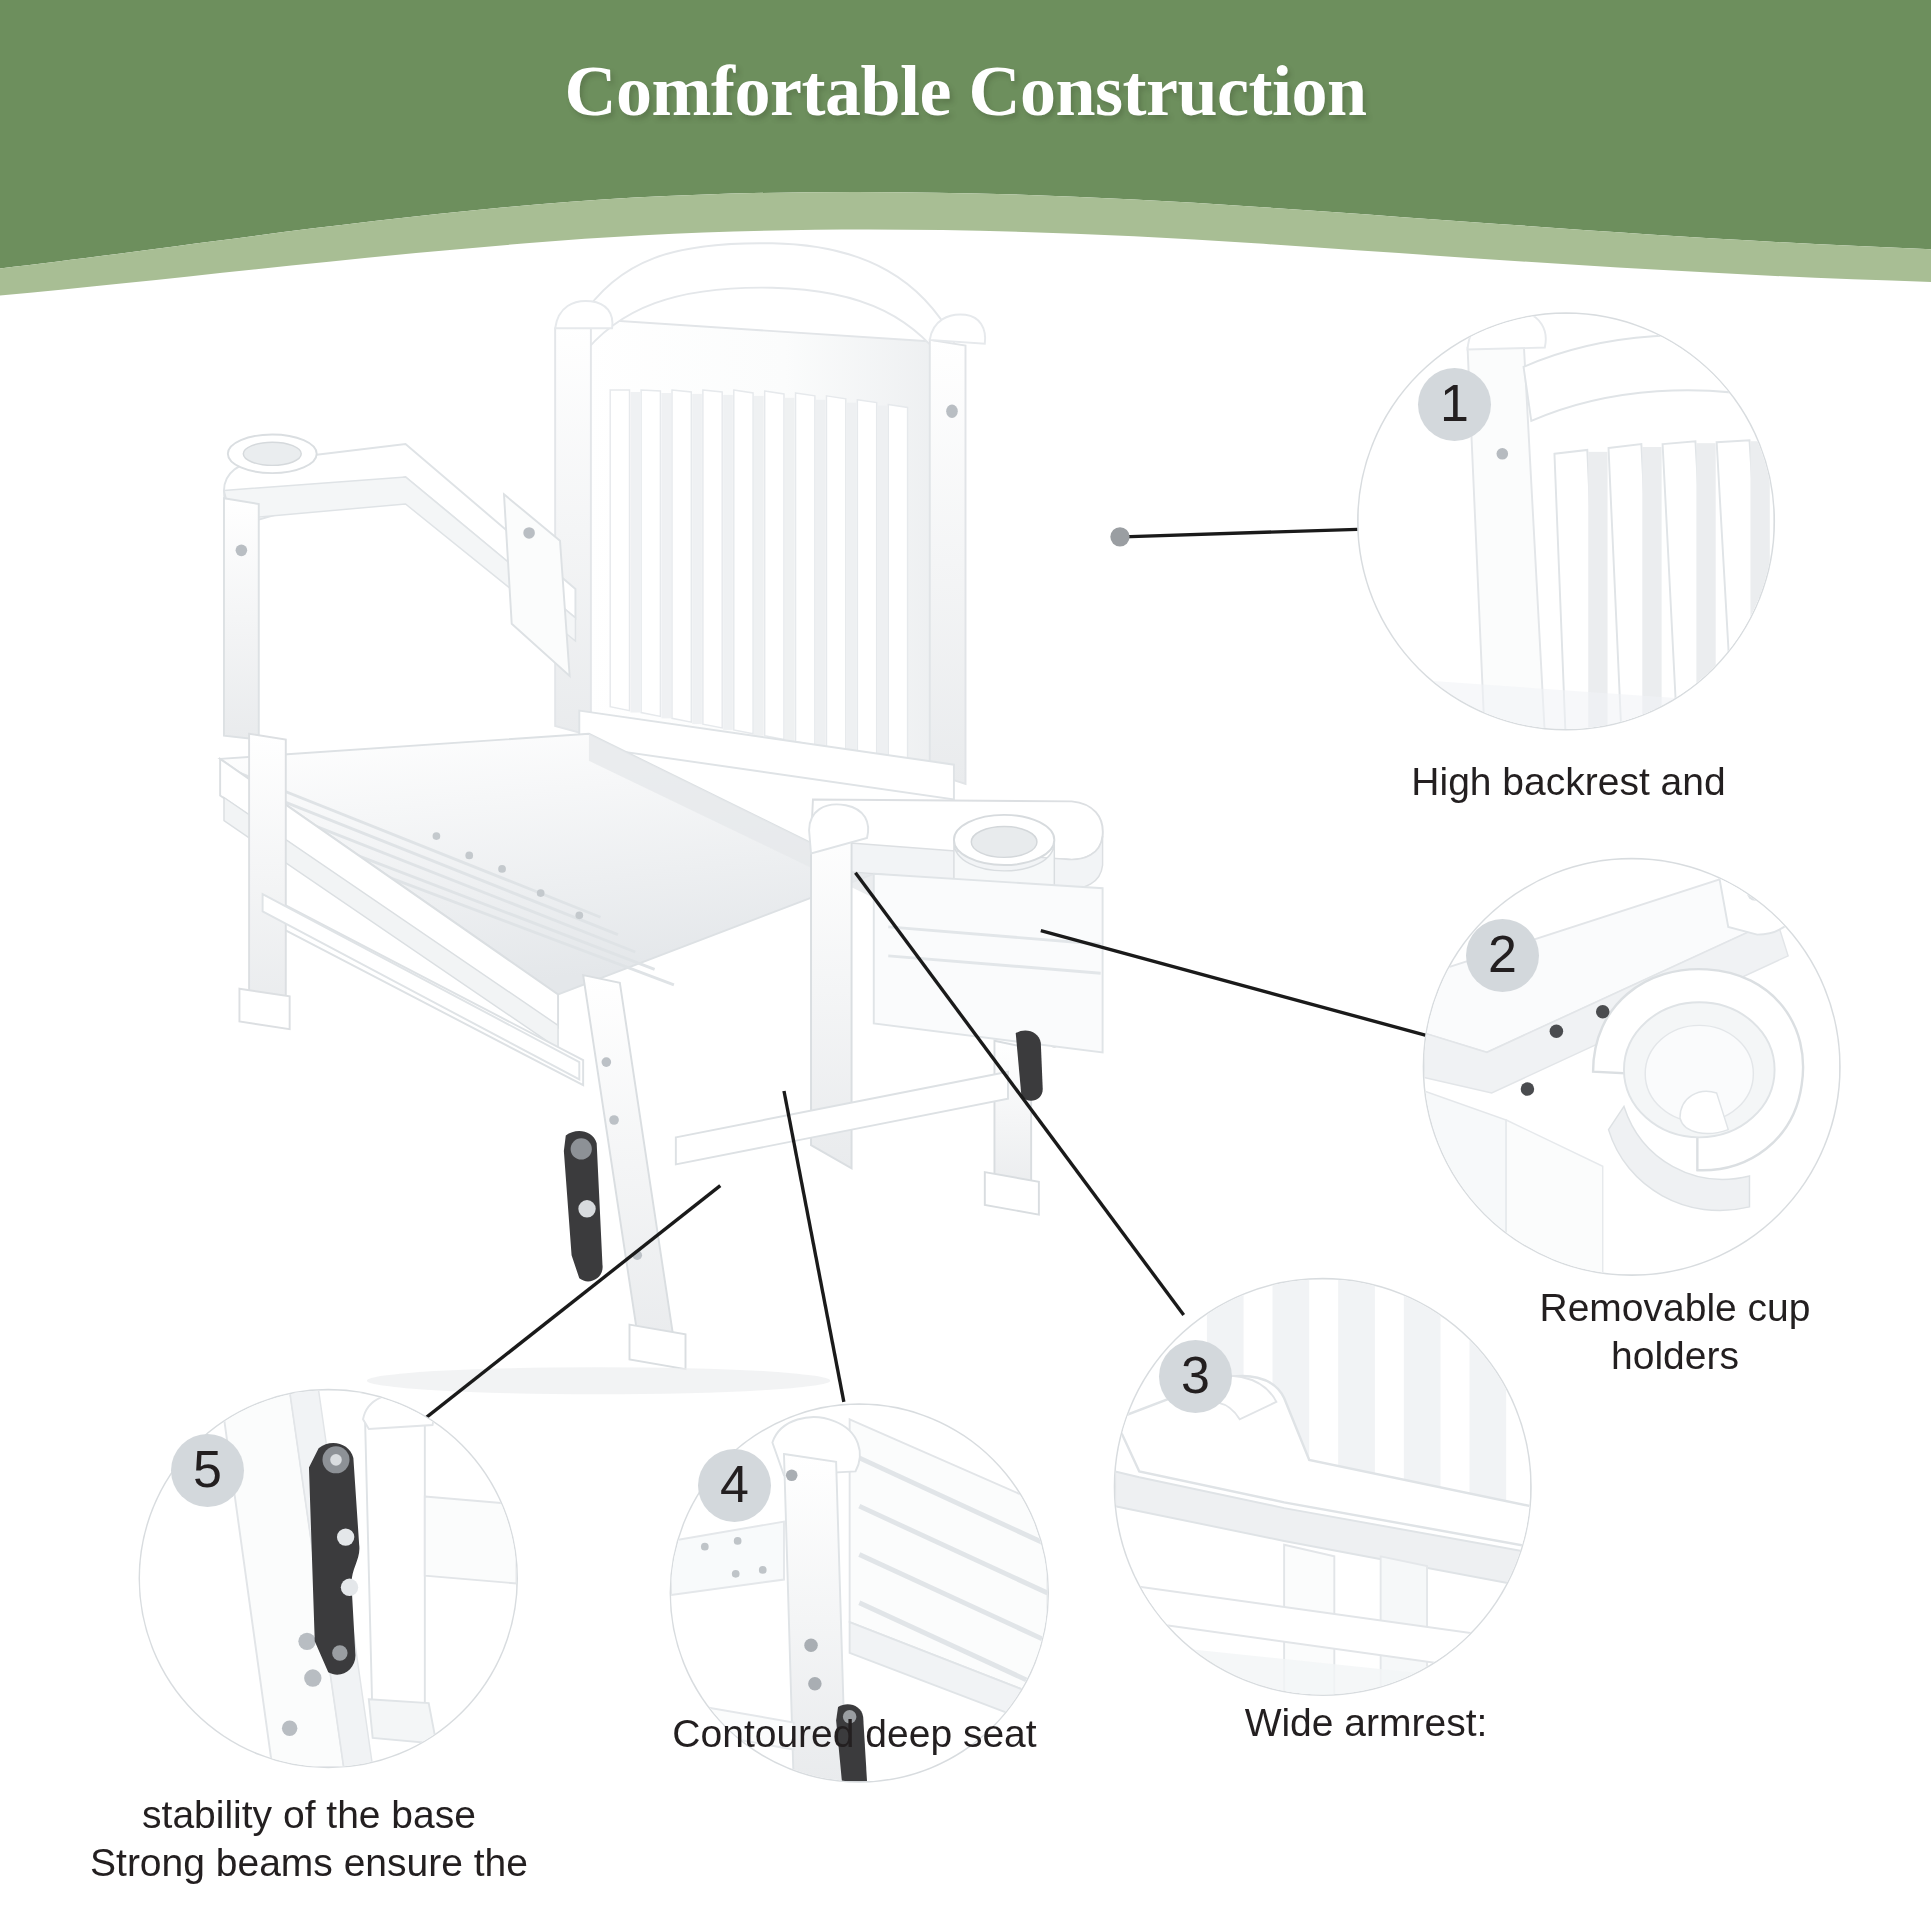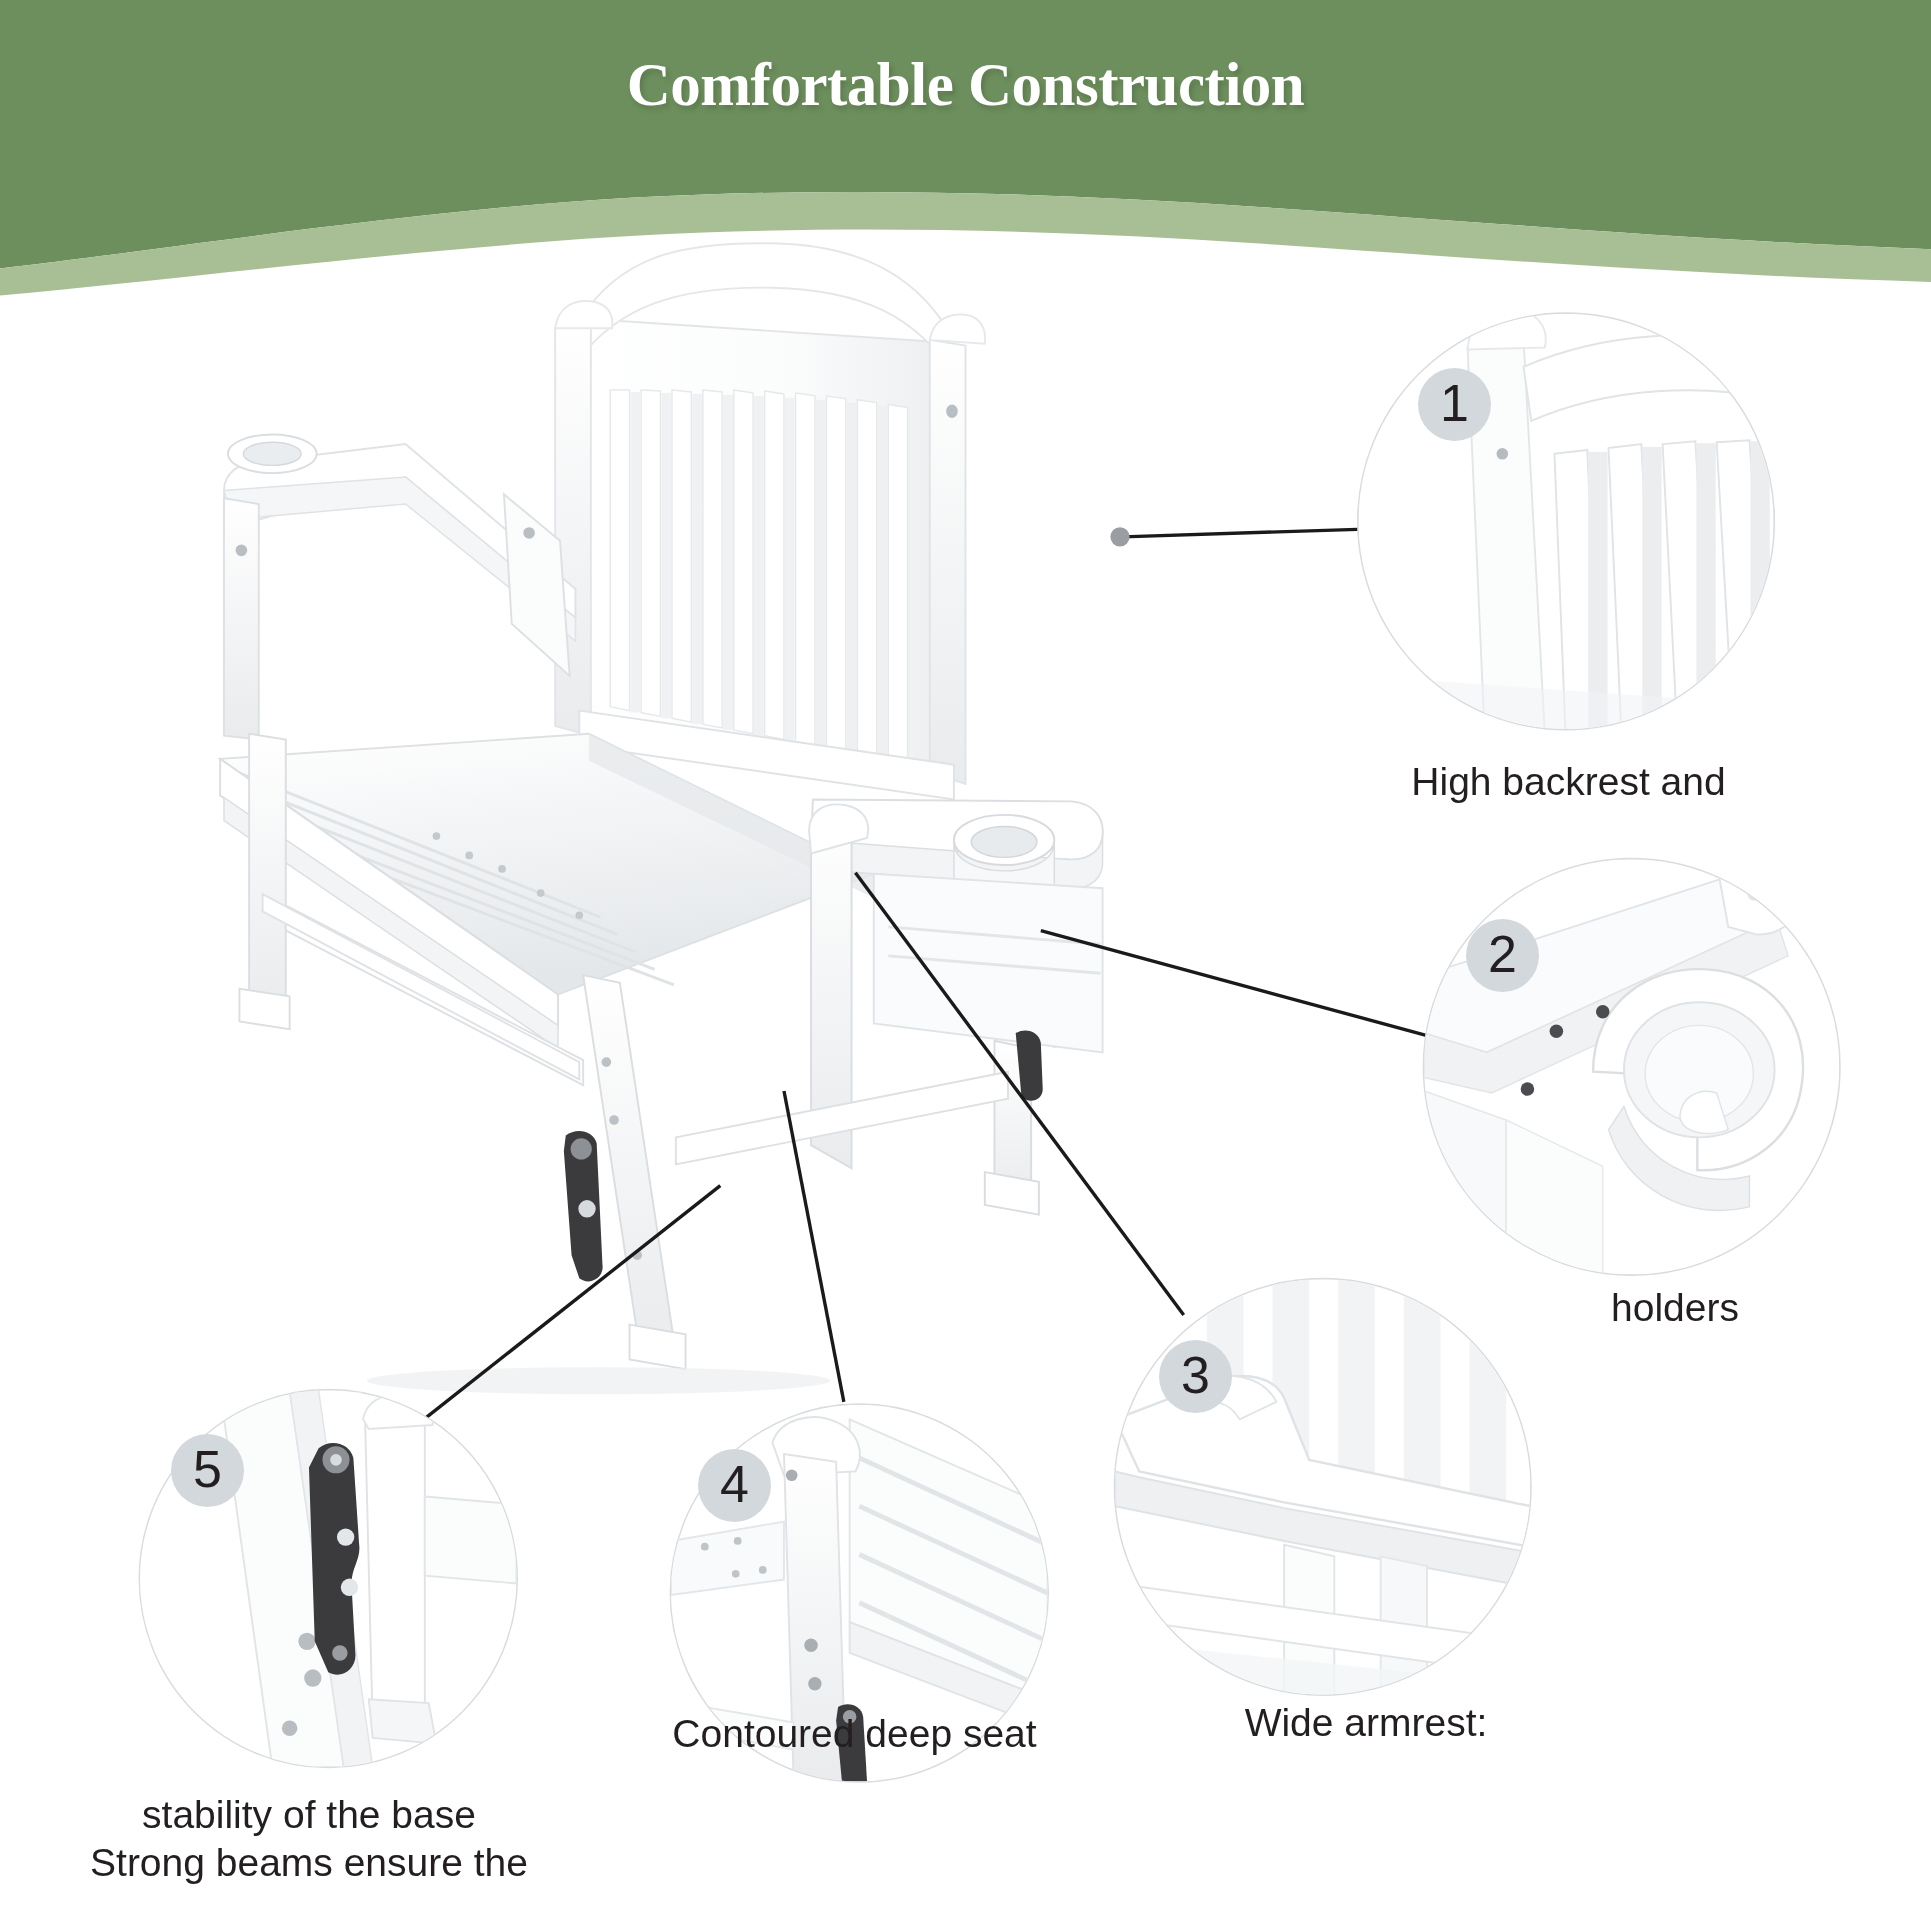--- a/index.html
+++ b/index.html
@@ -12,21 +12,21 @@
   }
 
   
   #header-band { position:absolute; left:0; top:0; width:1931px; height:309px; overflow:hidden; }
   #header-band svg { display:block; width:1931px; height:309px; }
   #page-title {
     position:absolute; left:0; top:50px; width:1931px;
     text-align:center;
     font-family:"Liberation Serif", serif;
     font-weight:bold;
-    font-size:61px;
+    font-size:72px;
     letter-spacing:-0.5px;
     color:#ffffff;
     text-shadow:2.9px 3.9px 4.8px rgba(60,75,45,0.30);
     z-index:5;
     white-space:nowrap;
   }
 
   
   #stage { position:absolute; left:0; top:0; width:1931px; height:1931px; }
   #stage > svg { position:absolute; left:0; top:0; width:1931px; height:1931px; }
@@ -432,20 +432,21 @@
 <div class="badge" id="badge-2">2</div>
 <div class="badge" id="badge-3">3</div>
 <div class="badge" id="badge-4">4</div>
 <div class="badge" id="badge-5">5</div>
 
 <div class="caption" id="cap-1">
   <div>High backrest and</div>
 </div>
 
 <div class="caption" id="cap-2">
+  <div>Removable cup</div>
   <div>holders</div>
 </div>
 
 <div class="caption" id="cap-3">
   <div>Wide armrest:</div>
 </div>
 
 <div class="caption" id="cap-4">
   <div>Contoured deep seat</div>
 </div>

